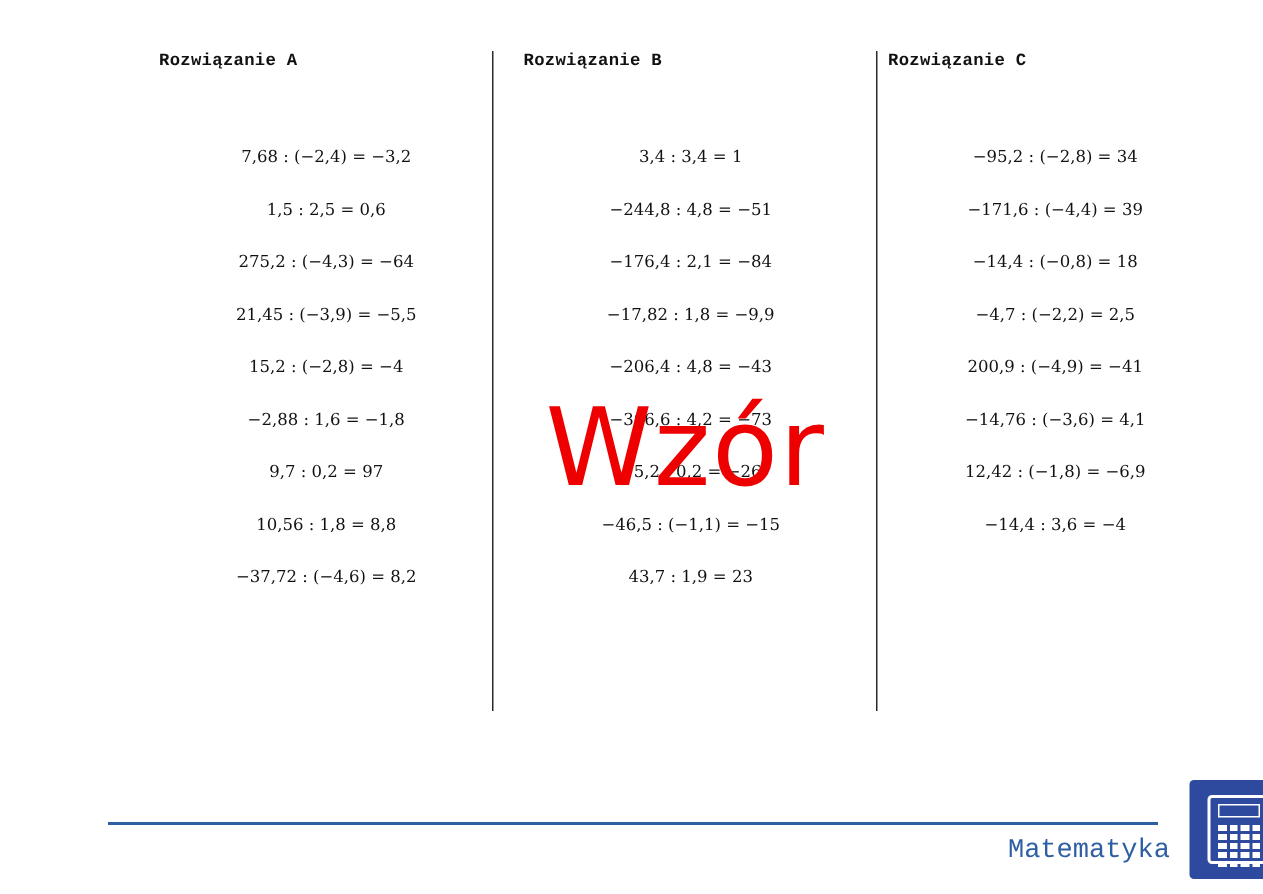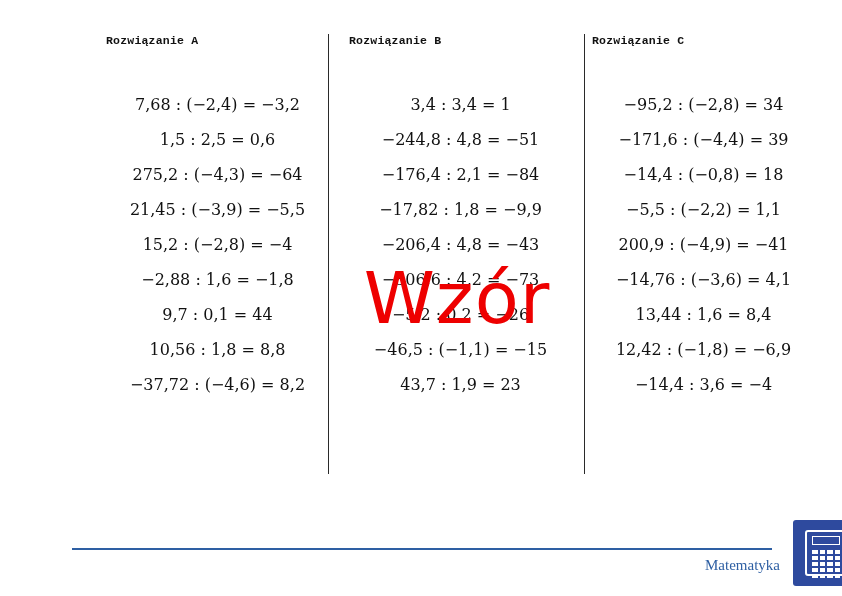--- a/index.html
+++ b/index.html
@@ -49,21 +49,21 @@
     margin: 0 0 40px 0;
     white-space: nowrap;
   }
   .eq-list {
     list-style: none;
     margin: 0;
     padding: 0;
   }
   .eq {
     font-family: "DejaVu Serif", serif;
-    font-size: 16px;
+    font-size: 11px;
     color: #111111;
     text-align: center;
     height: 35px;
     line-height: 35px;
     white-space: nowrap;
   }
 
   
   .vrule {
     position: absolute;
@@ -98,22 +98,22 @@
     left: 36px;
     top: 548px;
     width: 700px;
     height: 2px;
     background: #2e5fa3;
   }
   .footer-label {
     position: absolute;
     right: 98px;
     top: 557px;
-    font-family: Liberation Serif, serif;
-    font-size: 15px;
+    font-family: Liberation Mono, monospace;
+    font-size: 18px;
     color: #2e5fa3;
   }
   .footer-badge {
     position: absolute;
     left: 757px;
     top: 520px;
     width: 66px;
     height: 66px;
     background: #2e4a9e;
     border-radius: 3px;
@@ -166,21 +166,21 @@
     <div class="col">
       <div class="col-inner">
         <div class="col-title">Rozwiązanie A</div>
         <ul class="eq-list">
           <li class="eq">7,68 : (−2,4) = −3,2</li>
           <li class="eq">1,5 : 2,5 = 0,6</li>
           <li class="eq">275,2 : (−4,3) = −64</li>
           <li class="eq">21,45 : (−3,9) = −5,5</li>
           <li class="eq">15,2 : (−2,8) = −4</li>
           <li class="eq">−2,88 : 1,6 = −1,8</li>
-          <li class="eq">9,7 : 0,1 = 44</li>
+          <li class="eq">9,7 : 0,2 = 97</li>
           <li class="eq">10,56 : 1,8 = 8,8</li>
           <li class="eq">−37,72 : (−4,6) = 8,2</li>
         </ul>
       </div>
     </div>
 
     <div class="col">
       <div class="col-inner">
         <div class="col-title">Rozwiązanie B</div>
         <ul class="eq-list">
@@ -197,24 +197,23 @@
       </div>
     </div>
 
     <div class="col">
       <div class="col-inner">
         <div class="col-title">Rozwiązanie C</div>
         <ul class="eq-list">
           <li class="eq">−95,2 : (−2,8) = 34</li>
           <li class="eq">−171,6 : (−4,4) = 39</li>
           <li class="eq">−14,4 : (−0,8) = 18</li>
-          <li class="eq">−5,5 : (−2,2) = 1,1</li>
+          <li class="eq">−4,7 : (−2,2) = 2,5</li>
           <li class="eq">200,9 : (−4,9) = −41</li>
           <li class="eq">−14,76 : (−3,6) = 4,1</li>
-          <li class="eq">13,44 : 1,6 = 8,4</li>
           <li class="eq">12,42 : (−1,8) = −6,9</li>
           <li class="eq">−14,4 : 3,6 = −4</li>
         </ul>
       </div>
     </div>
 
   </div>
 
   <div class="watermark">Wzór</div>
 

